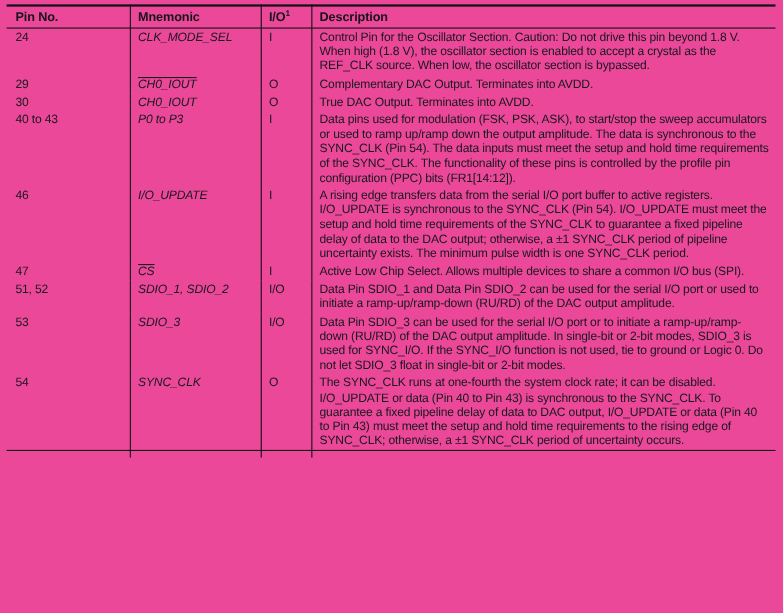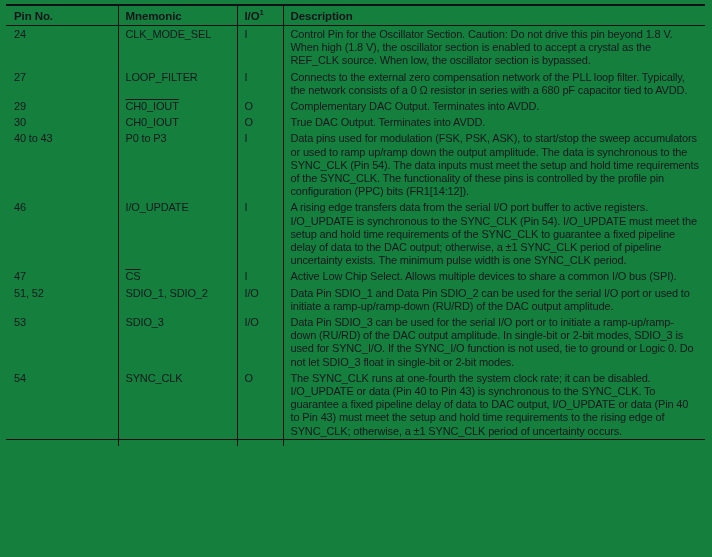--- a/index.html
+++ b/index.html
@@ -4,21 +4,21 @@
 <style>
   html, body {
     margin: 0;
     padding: 0;
     background: #ffffff;
   }
   .page {
     position: relative;
     width: 712px;
     height: 557px;
-    background: #15803d;
+    background: #ec4899;
     overflow: hidden;
     font-family: "Liberation Sans", "DejaVu Sans", sans-serif;
     color: #17171f;
   }
   table.pin-table {
     border-collapse: collapse;
     table-layout: fixed;
     margin: 4px 0 0 6px;
     width: 699px;
     border-top: 2.5px solid #101018;
@@ -59,21 +59,21 @@
   th:nth-child(1), td:nth-child(1),
   th:nth-child(2), td:nth-child(2),
   th:nth-child(3), td:nth-child(3) {
     border-right: 1px solid #101018;
   }
 
   tbody tr.last-row td { border-bottom: 1px solid #101018; }
   tbody tr.stub-row td { padding: 0; height: 6px; }
 
   .ov { text-decoration: overline; }
-  .mnemonic { white-space: nowrap; }
+  .mnemonic { white-space: nowrap; font-style: italic; }
 </style>
 </head>
 <body>
 
 <div class="page">
   <table class="pin-table">
     <colgroup>
       <col class="c-pin">
       <col class="c-mne">
       <col class="c-io">
@@ -86,26 +86,20 @@
           <th><span>I/O</span><sup>1</sup></th>
           <th><span>Description</span></th>
         </tr>
     </thead>
     <tbody>
         <tr>
           <td>24</td>
           <td><span class="mnemonic">CLK_MODE_SEL</span></td>
           <td>I</td>
           <td>Control Pin for the Oscillator Section. Caution: Do not drive this pin beyond 1.8 V. When high (1.8 V), the oscillator section is enabled to accept a crystal as the REF_CLK source. When low, the oscillator section is bypassed.</td>
-        </tr>
-        <tr>
-          <td>27</td>
-          <td><span class="mnemonic">LOOP_FILTER</span></td>
-          <td>I</td>
-          <td>Connects to the external zero compensation network of the PLL loop filter. Typically, the network consists of a 0 Ω resistor in series with a 680 pF capacitor tied to AVDD.</td>
         </tr>
         <tr>
           <td>29</td>
           <td><span class="mnemonic ov">CH0_IOUT</span></td>
           <td>O</td>
           <td>Complementary DAC Output. Terminates into AVDD.</td>
         </tr>
         <tr>
           <td>30</td>
           <td><span class="mnemonic">CH0_IOUT</span></td>

